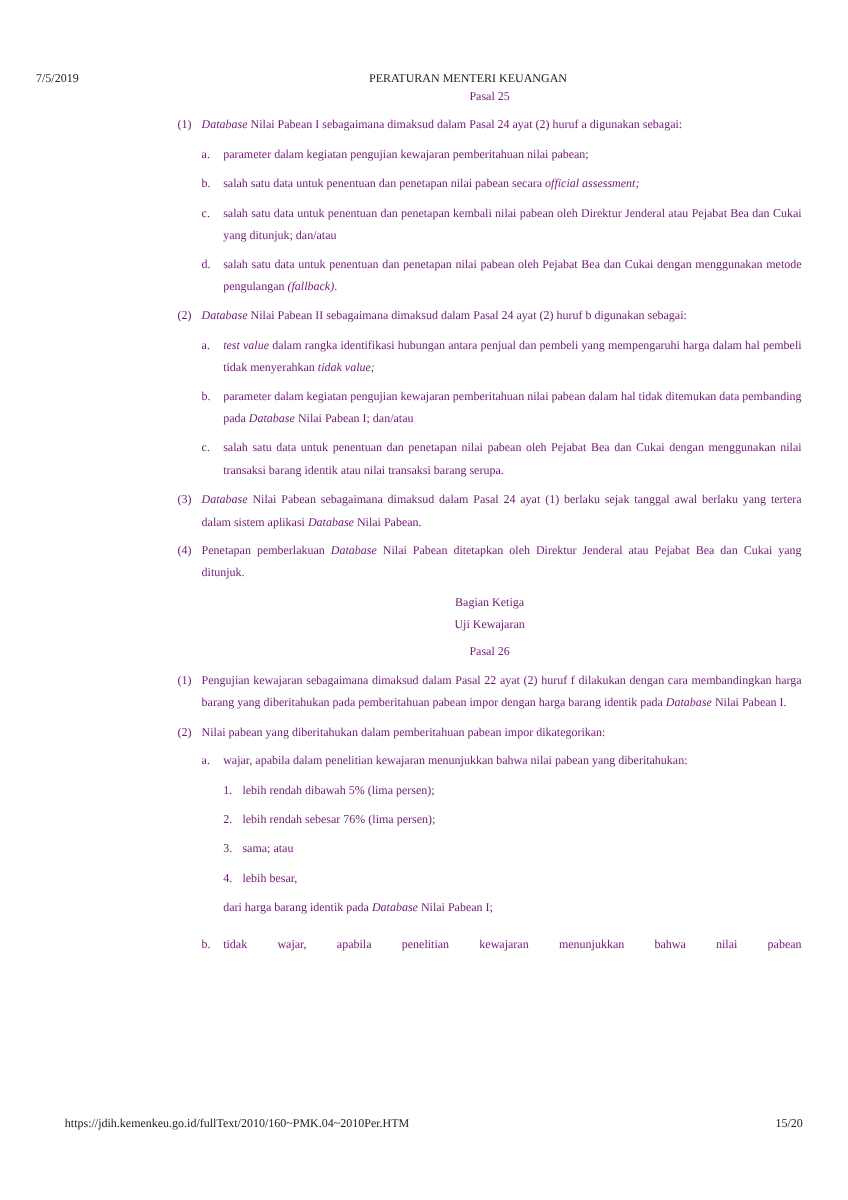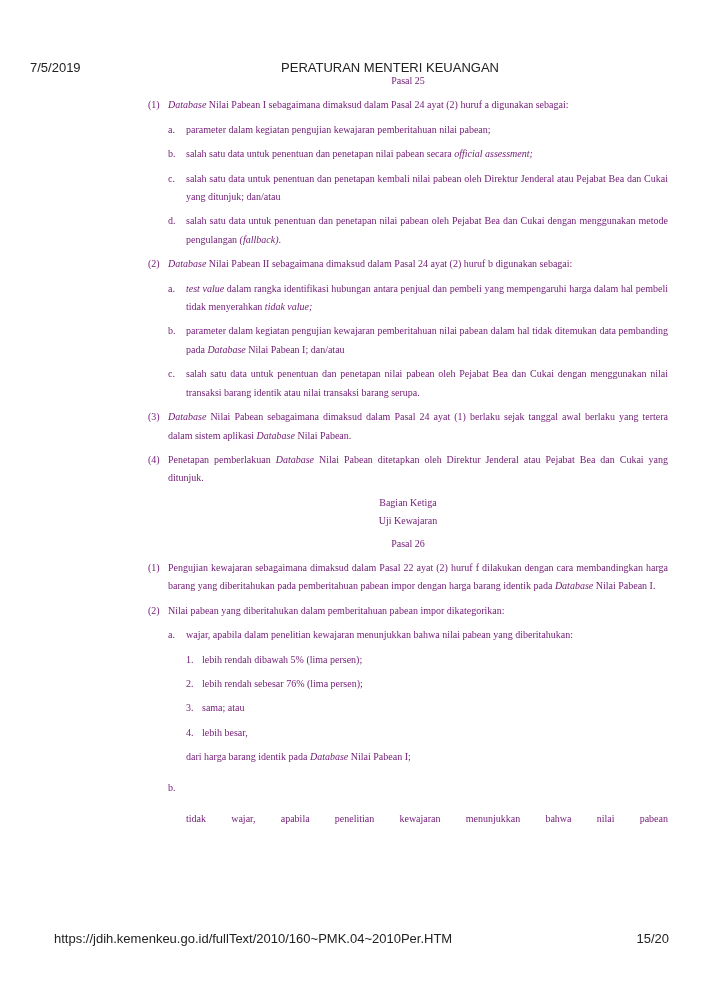--- a/index.html
+++ b/index.html
@@ -1,17 +1,17 @@
 <!DOCTYPE html>
 <html><head>
   <meta charset="utf-8">
   <style>
     html, body { margin: 0; padding: 0; background: #ffffff; }
     body { width: 707px; height: 1000px; position: relative; overflow: hidden; color: #1a1a1a; }
-    .hdr, .ftr { position: absolute; font-family: Liberation Sans, sans-serif; font-size: 13px; color: #222; }
+    .hdr, .ftr { position: absolute; font-family: Liberation Serif, serif; font-size: 10px; color: #222; }
     .hdr-date { left: 30px; top: 60px; }
     .hdr-title { left: 0; width: 780px; text-align: center; top: 60px; }
     .ftr-url { left: 30px; top: 931px; margin-left: 24px; }
     .ftr-page { right: 38px; top: 931px; }
     .doc { position: absolute; left: 148px; top: 72px; width: 520px; font-family: "Liberation Serif", serif; font-size: 10px; line-height: 18.4px; color: #701a75; }
     .center { text-align: center; }
     .pasal { margin: 0 0 6px 0; }
     .sec-head { margin: 0; }
     .para { display: flex; margin: 0 0 6px 0; text-align: justify; }
     .para .num { width: 20px; flex: 0 0 20px; }
@@ -126,21 +126,21 @@
               <div class="sub">
                 <span class="lbl">4.</span>
                 <span>lebih besar,</span>
               </div>
             </div>
             <div class="tail"><span>dari harga barang identik pada </span><i>Database</i><span> Nilai Pabean I;</span></div>
           </div>
         </div>
         <div class="item">
           <span class="lbl">b.</span>
-          <span class="txt" style="text-align-last: justify; margin-top: 31px;">tidak wajar, apabila penelitian kewajaran menunjukkan bahwa nilai pabean</span>
+          <span class="txt" style="text-align-last: justify;">tidak wajar, apabila penelitian kewajaran menunjukkan bahwa nilai pabean</span>
         </div>
       </div>
     </div>
   </div>
 
 </div>
 
 <div class="ftr ftr-url">https://jdih.kemenkeu.go.id/fullText/2010/160~PMK.04~2010Per.HTM</div>
 <div class="ftr ftr-page">15/20</div>
 

